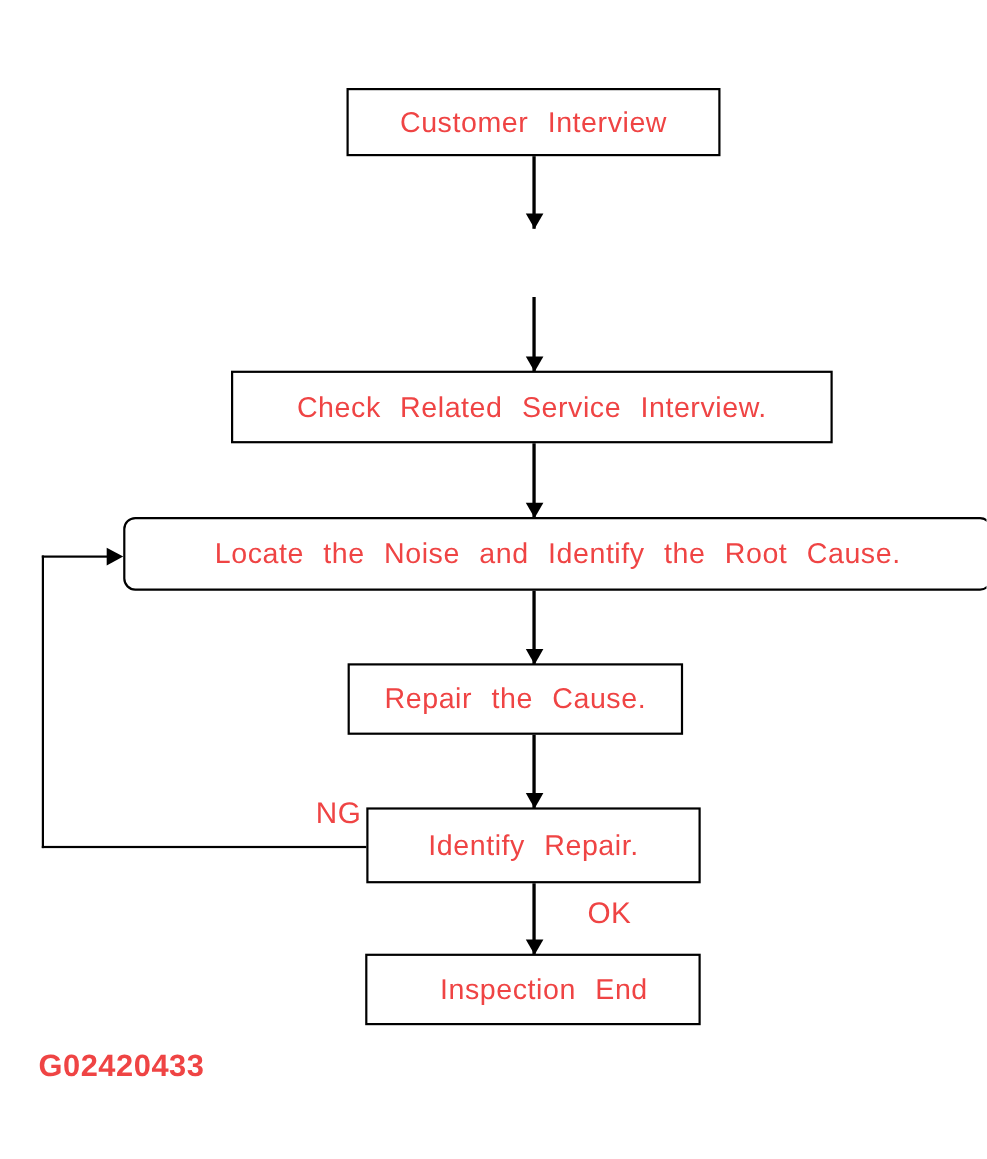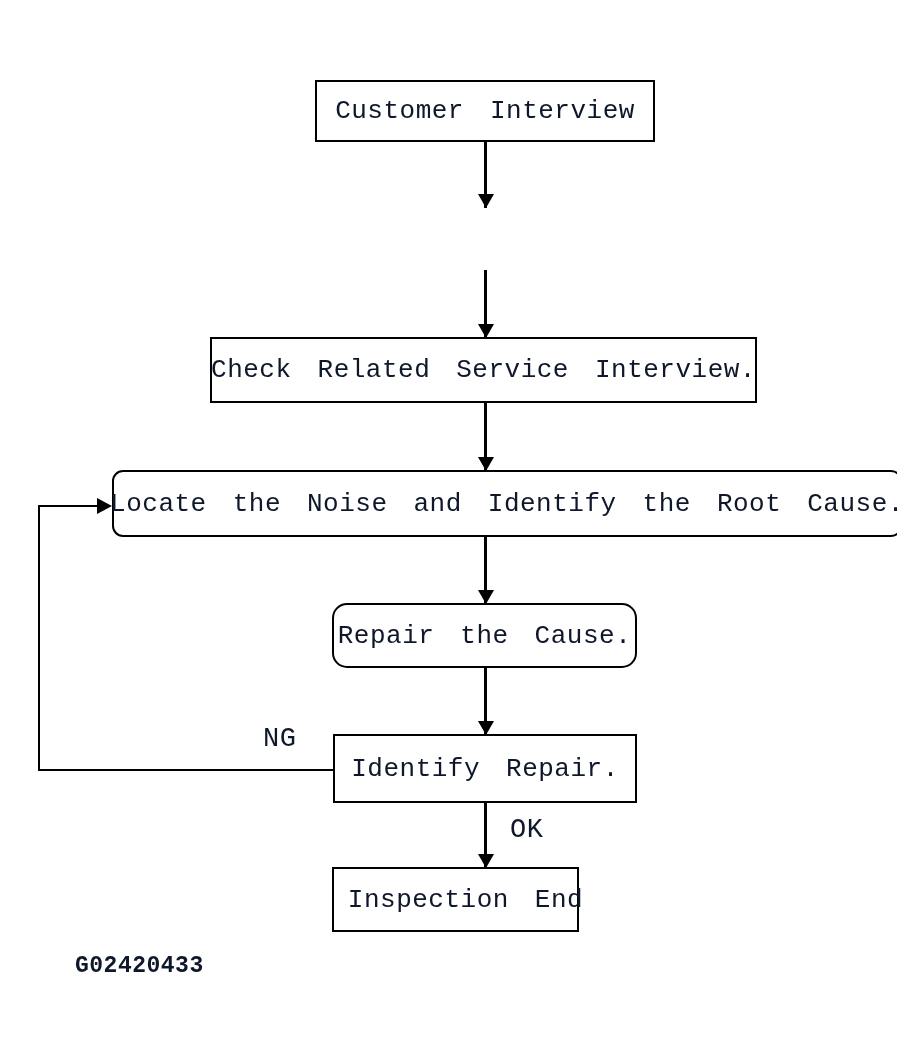--- a/index.html
+++ b/index.html
@@ -2,43 +2,43 @@
 <html><head>
 <meta charset="utf-8">
 <style>
   * { margin: 0; padding: 0; box-sizing: border-box; }
   html, body { background: #ffffff; }
   .canvas {
     position: relative;
     width: 897px;
     height: 1054px;
     background: #ffffff;
-    font-family: Liberation Mono, monospace;
-    color: #0f172a;
+    font-family: Liberation Sans, sans-serif;
+    color: #ef4444;
     overflow: hidden;
   }
   .node {
     position: absolute;
     border: 2px solid #000;
     background: #fff;
     display: flex;
     align-items: center;
     justify-content: center;
     font-size: 26px;
     word-spacing: 0.38em;
     letter-spacing: 0.5px;
     white-space: nowrap;
   }
   #n1 { left: 315px; top:  80px; width: 340px; height: 62px; }
   #n2 { left: 182px; top: 207px; width: 601px; height: 63px; }
   #n3 { left: 210px; top: 337px; width: 547px; height: 66px; }
   #n4 { left: 112px; top: 470px; width: 790px; height: 67px; border-radius: 11px; }
-  #n5 { left: 332px; top: 603px; width: 305px; height: 65px; border-radius: 15px; }
+  #n5 { left: 316px; top: 603px; width: 305px; height: 65px; }
   #n6 { left: 333px; top: 734px; width: 304px; height: 69px; }
-  #n7 { left: 332px; top: 867px; width: 247px; height: 65px; padding-left: 20px; }
+  #n7 { left: 332px; top: 867px; width: 305px; height: 65px; padding-left: 20px; }
 
   .varrow {
     position: absolute;
     left: 484px;
     width: 3px;
     background: #000;
   }
   .varrow::after {
     content: "";
     position: absolute;
@@ -68,32 +68,32 @@
     border-top: 8px solid transparent;
     border-bottom: 8px solid transparent;
     border-left: 15px solid #000;
   }
   #loop-arrowhead { left: 97px; top: 498px; }
 
   .edge-label {
     position: absolute;
     font-size: 27px;
     letter-spacing: 0.5px;
+    margin-left: 24px;
   }
   #ng-label { left: 263px; top: 724px; }
   #ok-label { left: 510px; top: 815px; text-align: center; }
 
   .figure-id {
     position: absolute;
     left: 35px;
     top: 953px;
-    font-size: 23px;
+    font-size: 28px;
     font-weight: bold;
     letter-spacing: 0.5px;
-    margin-left: 40px;
   }
 </style>
 </head>
 <body>
 
 <div class="canvas">
 
   <div class="node" id="n1">Customer Interview</div>
   <div class="node" id="n3">Check Related Service Interview.</div>
   <div class="node" id="n4">Locate the Noise and Identify the Root Cause.</div>

